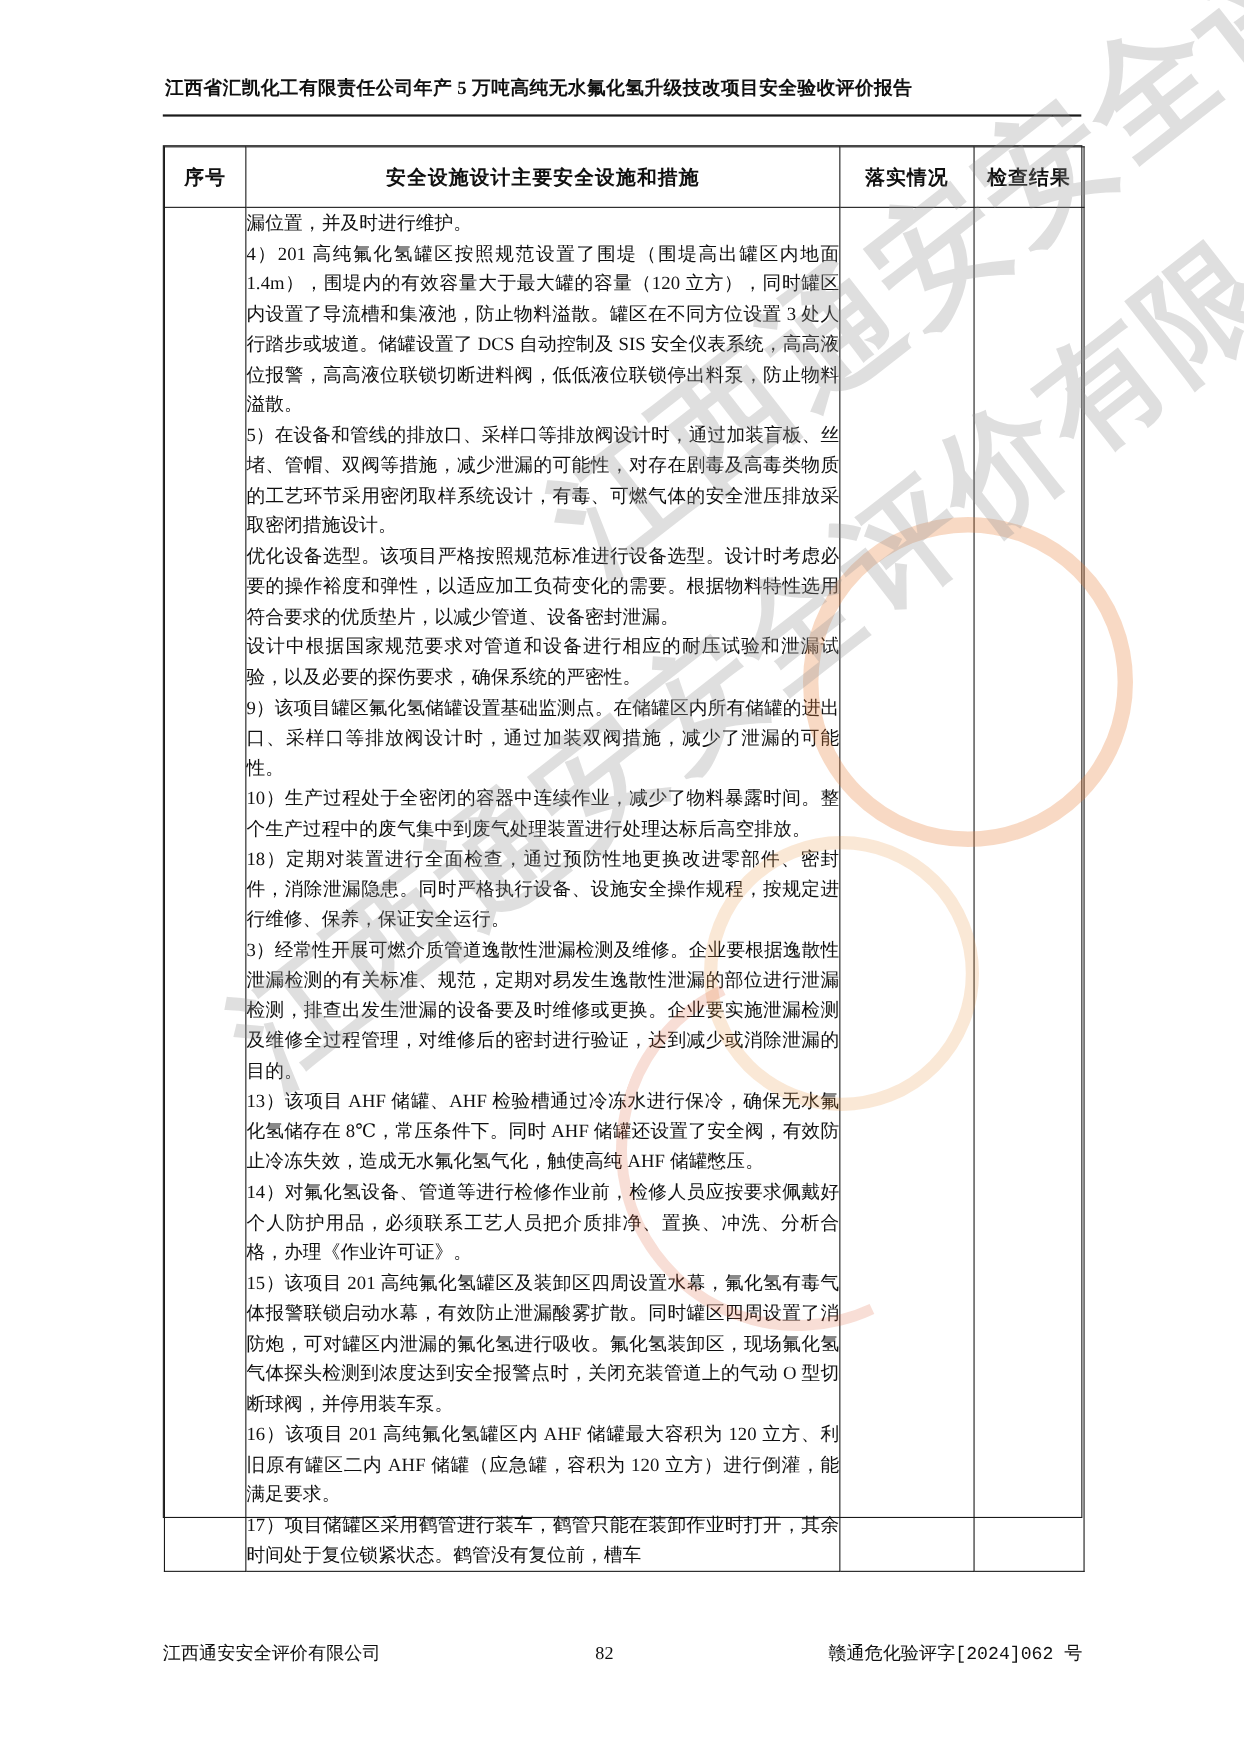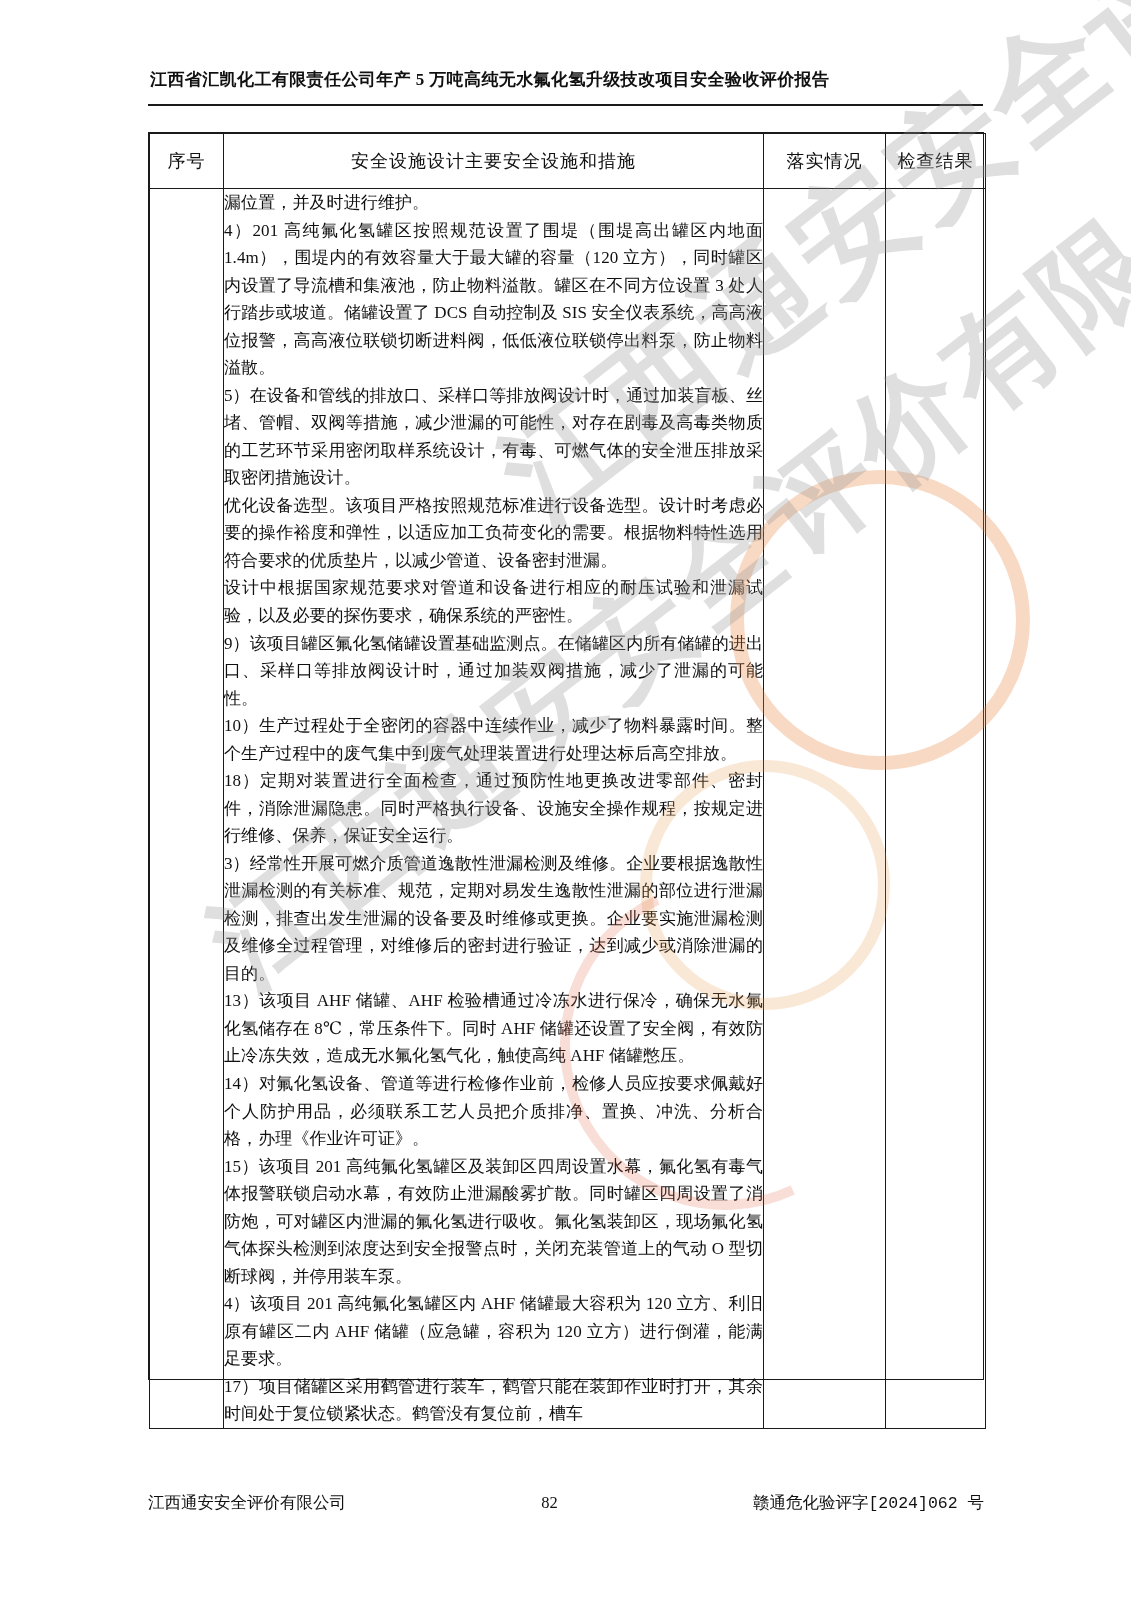--- a/index.html
+++ b/index.html
@@ -58,21 +58,21 @@
   }
   table.main-table th,
   table.main-table td {
     border: 1.2px solid #1a1a1a;
     vertical-align: top;
     padding: 0;
   }
   table.main-table thead th {
     height: 54px;
     font-size: 18px;
-    font-weight: normal;
+    font-weight: bold;
     vertical-align: middle;
     letter-spacing: 1px;
   }
   .col-seq    { width: 74px; }
   .col-main   { width: 540px; }
   .col-status { width: 122px; }
   .col-result { width: 100px; }
 
   .body-cell {
     padding: 8px 12px 10px 12px;
@@ -215,21 +215,21 @@
               <p>5）在设备和管线的排放口、采样口等排放阀设计时，通过加装盲板、丝堵、管帽、双阀等措施，减少泄漏的可能性，对存在剧毒及高毒类物质的工艺环节采用密闭取样系统设计，有毒、可燃气体的安全泄压排放采取密闭措施设计。</p>
               <p>优化设备选型。该项目严格按照规范标准进行设备选型。设计时考虑必要的操作裕度和弹性，以适应加工负荷变化的需要。根据物料特性选用符合要求的优质垫片，以减少管道、设备密封泄漏。</p>
               <p>设计中根据国家规范要求对管道和设备进行相应的耐压试验和泄漏试验，以及必要的探伤要求，确保系统的严密性。</p>
               <p>9）该项目罐区氟化氢储罐设置基础监测点。在储罐区内所有储罐的进出口、采样口等排放阀设计时，通过加装双阀措施，减少了泄漏的可能性。</p>
               <p>10）生产过程处于全密闭的容器中连续作业，减少了物料暴露时间。整个生产过程中的废气集中到废气处理装置进行处理达标后高空排放。</p>
               <p>18）定期对装置进行全面检查，通过预防性地更换改进零部件、密封件，消除泄漏隐患。同时严格执行设备、设施安全操作规程，按规定进行维修、保养，保证安全运行。</p>
               <p>3）经常性开展可燃介质管道逸散性泄漏检测及维修。企业要根据逸散性泄漏检测的有关标准、规范，定期对易发生逸散性泄漏的部位进行泄漏检测，排查出发生泄漏的设备要及时维修或更换。企业要实施泄漏检测及维修全过程管理，对维修后的密封进行验证，达到减少或消除泄漏的目的。</p>
               <p>13）该项目 AHF 储罐、AHF 检验槽通过冷冻水进行保冷，确保无水氟化氢储存在 8℃，常压条件下。同时 AHF 储罐还设置了安全阀，有效防止冷冻失效，造成无水氟化氢气化，触使高纯 AHF 储罐憋压。</p>
               <p>14）对氟化氢设备、管道等进行检修作业前，检修人员应按要求佩戴好个人防护用品，必须联系工艺人员把介质排净、置换、冲洗、分析合格，办理《作业许可证》。</p>
               <p>15）该项目 201 高纯氟化氢罐区及装卸区四周设置水幕，氟化氢有毒气体报警联锁启动水幕，有效防止泄漏酸雾扩散。同时罐区四周设置了消防炮，可对罐区内泄漏的氟化氢进行吸收。氟化氢装卸区，现场氟化氢气体探头检测到浓度达到安全报警点时，关闭充装管道上的气动 O 型切断球阀，并停用装车泵。</p>
-              <p>4）该项目 201 高纯氟化氢罐区内 AHF 储罐最大容积为 120 立方、利旧原有罐区二内 AHF 储罐（应急罐，容积为 120 立方）进行倒灌，能满足要求。</p>
+              <p>16）该项目 201 高纯氟化氢罐区内 AHF 储罐最大容积为 120 立方、利旧原有罐区二内 AHF 储罐（应急罐，容积为 120 立方）进行倒灌，能满足要求。</p>
               <p>17）项目储罐区采用鹤管进行装车，鹤管只能在装卸作业时打开，其余时间处于复位锁紧状态。鹤管没有复位前，槽车</p>
             </div>
           </td>
           <td class="body-cell"></td>
           <td class="body-cell"></td>
         </tr>
       </tbody>
     </table>
   </div>
 

